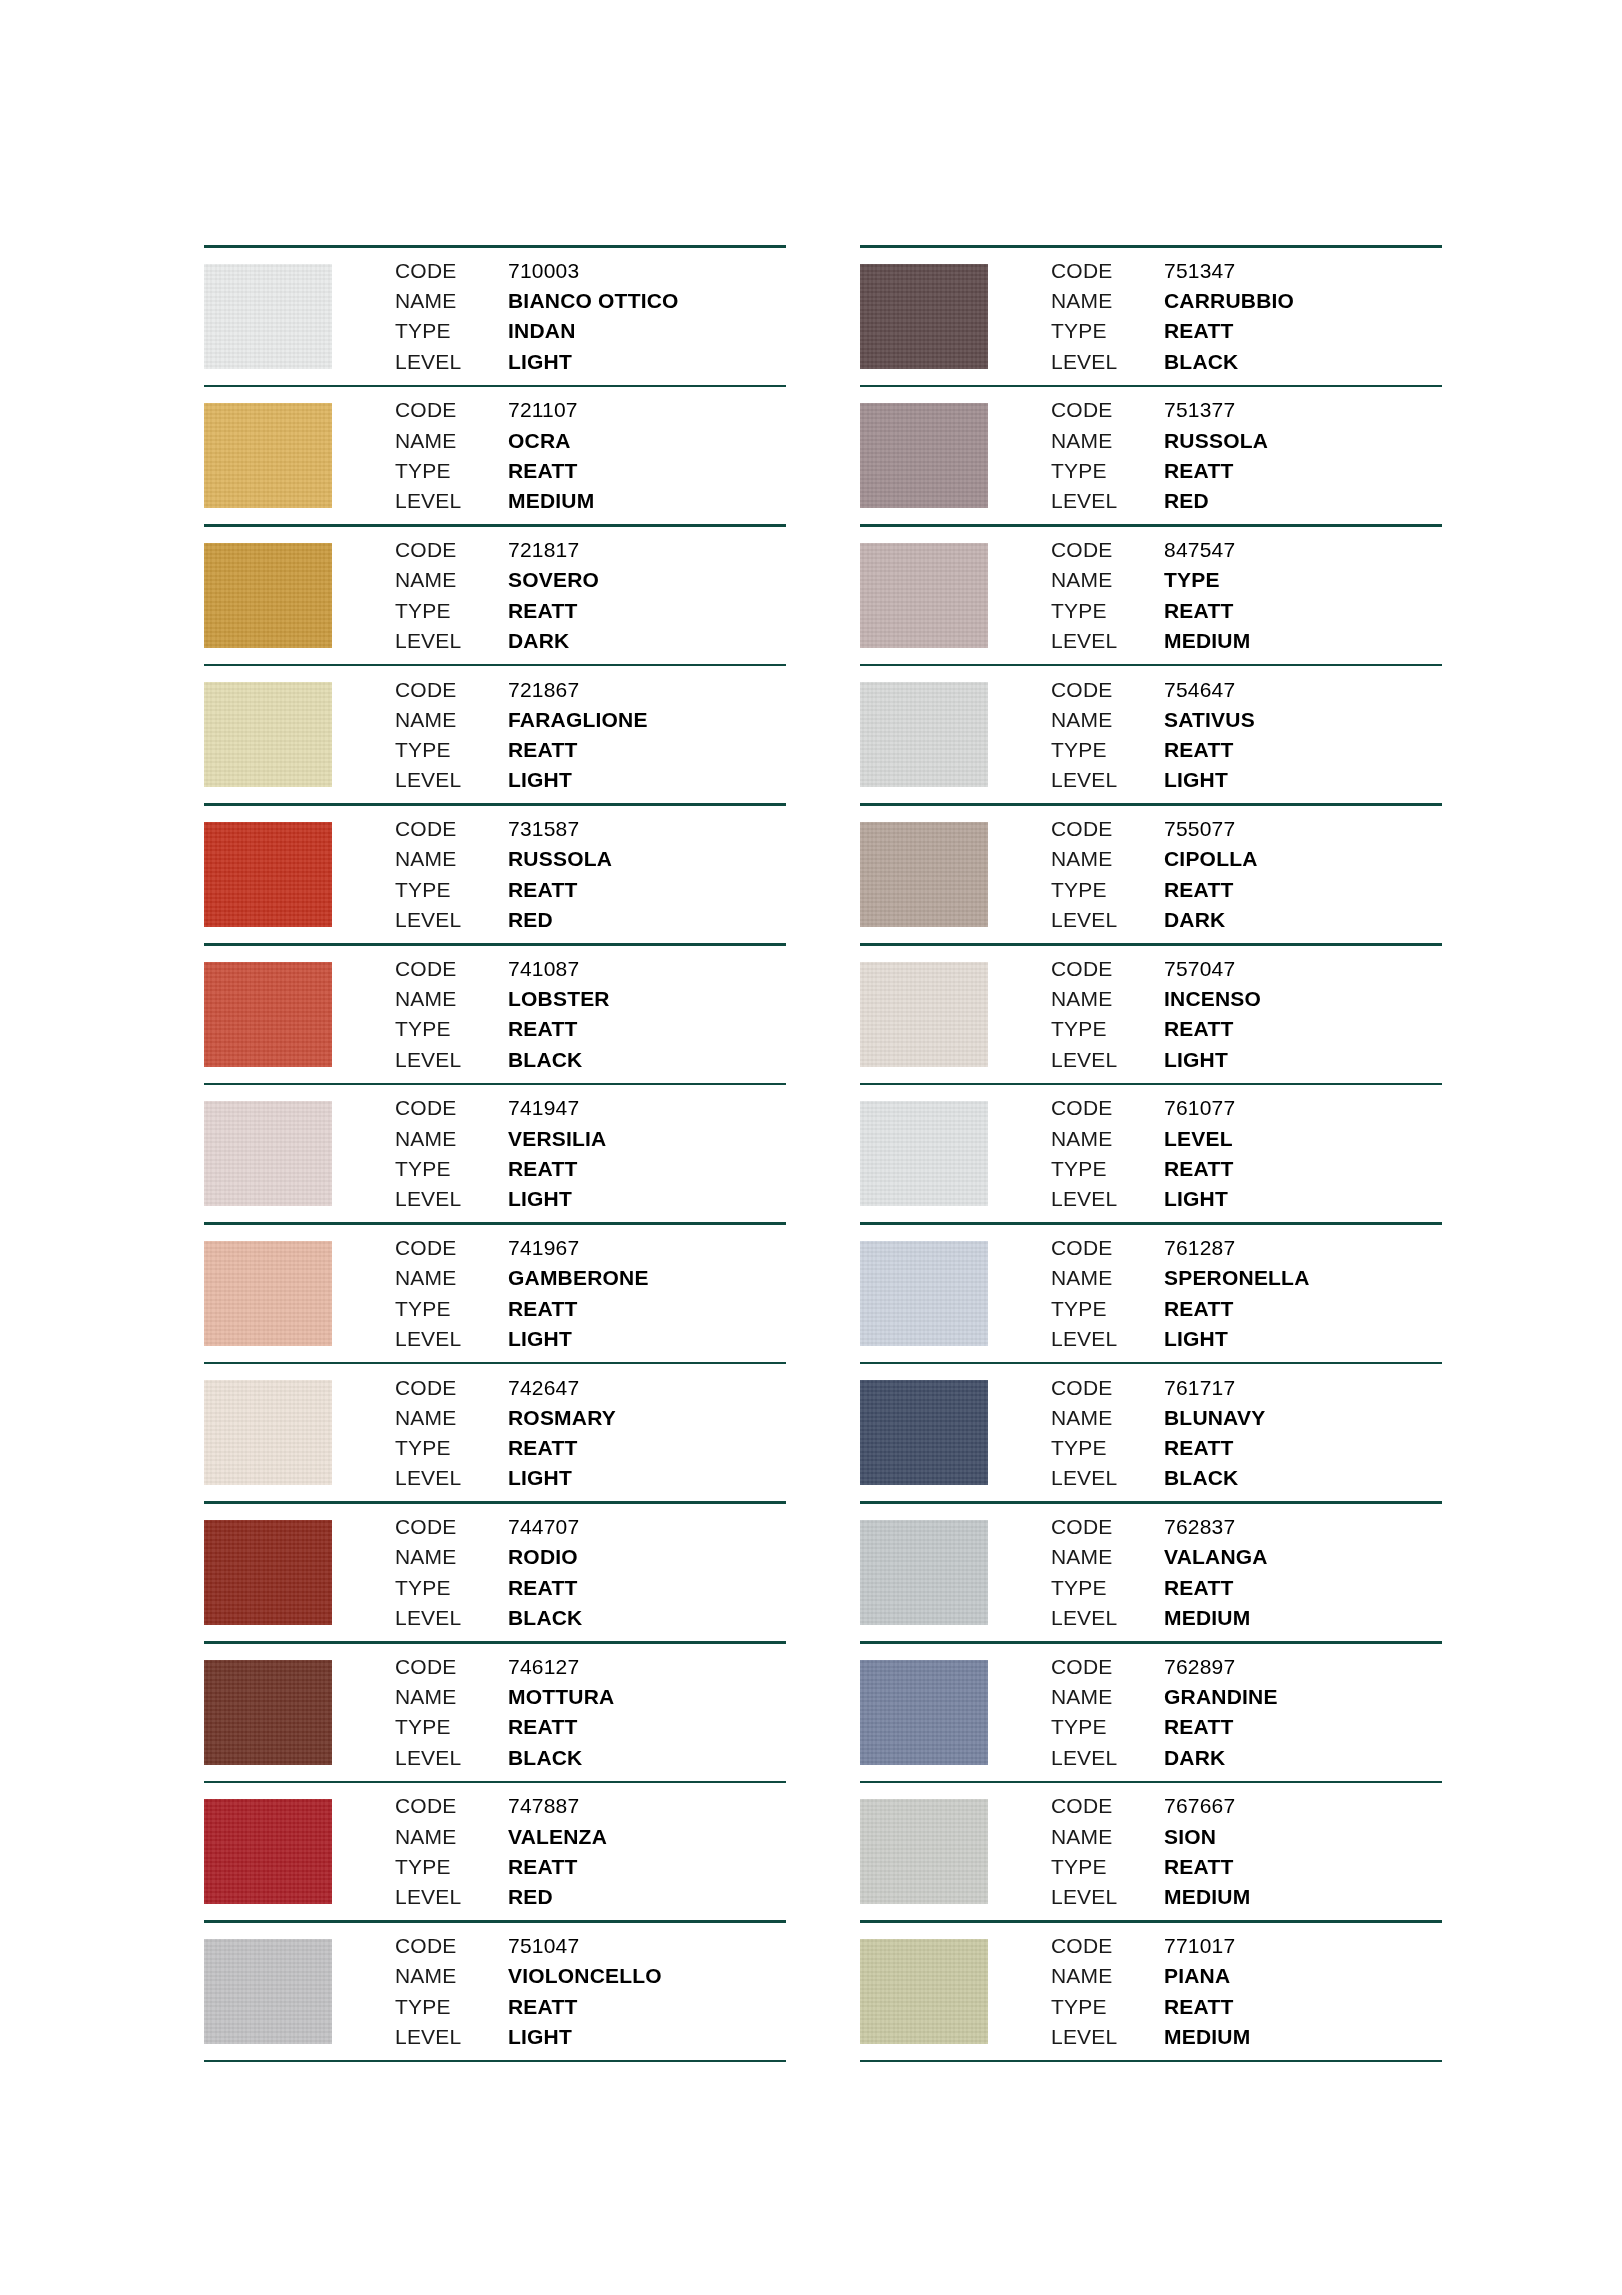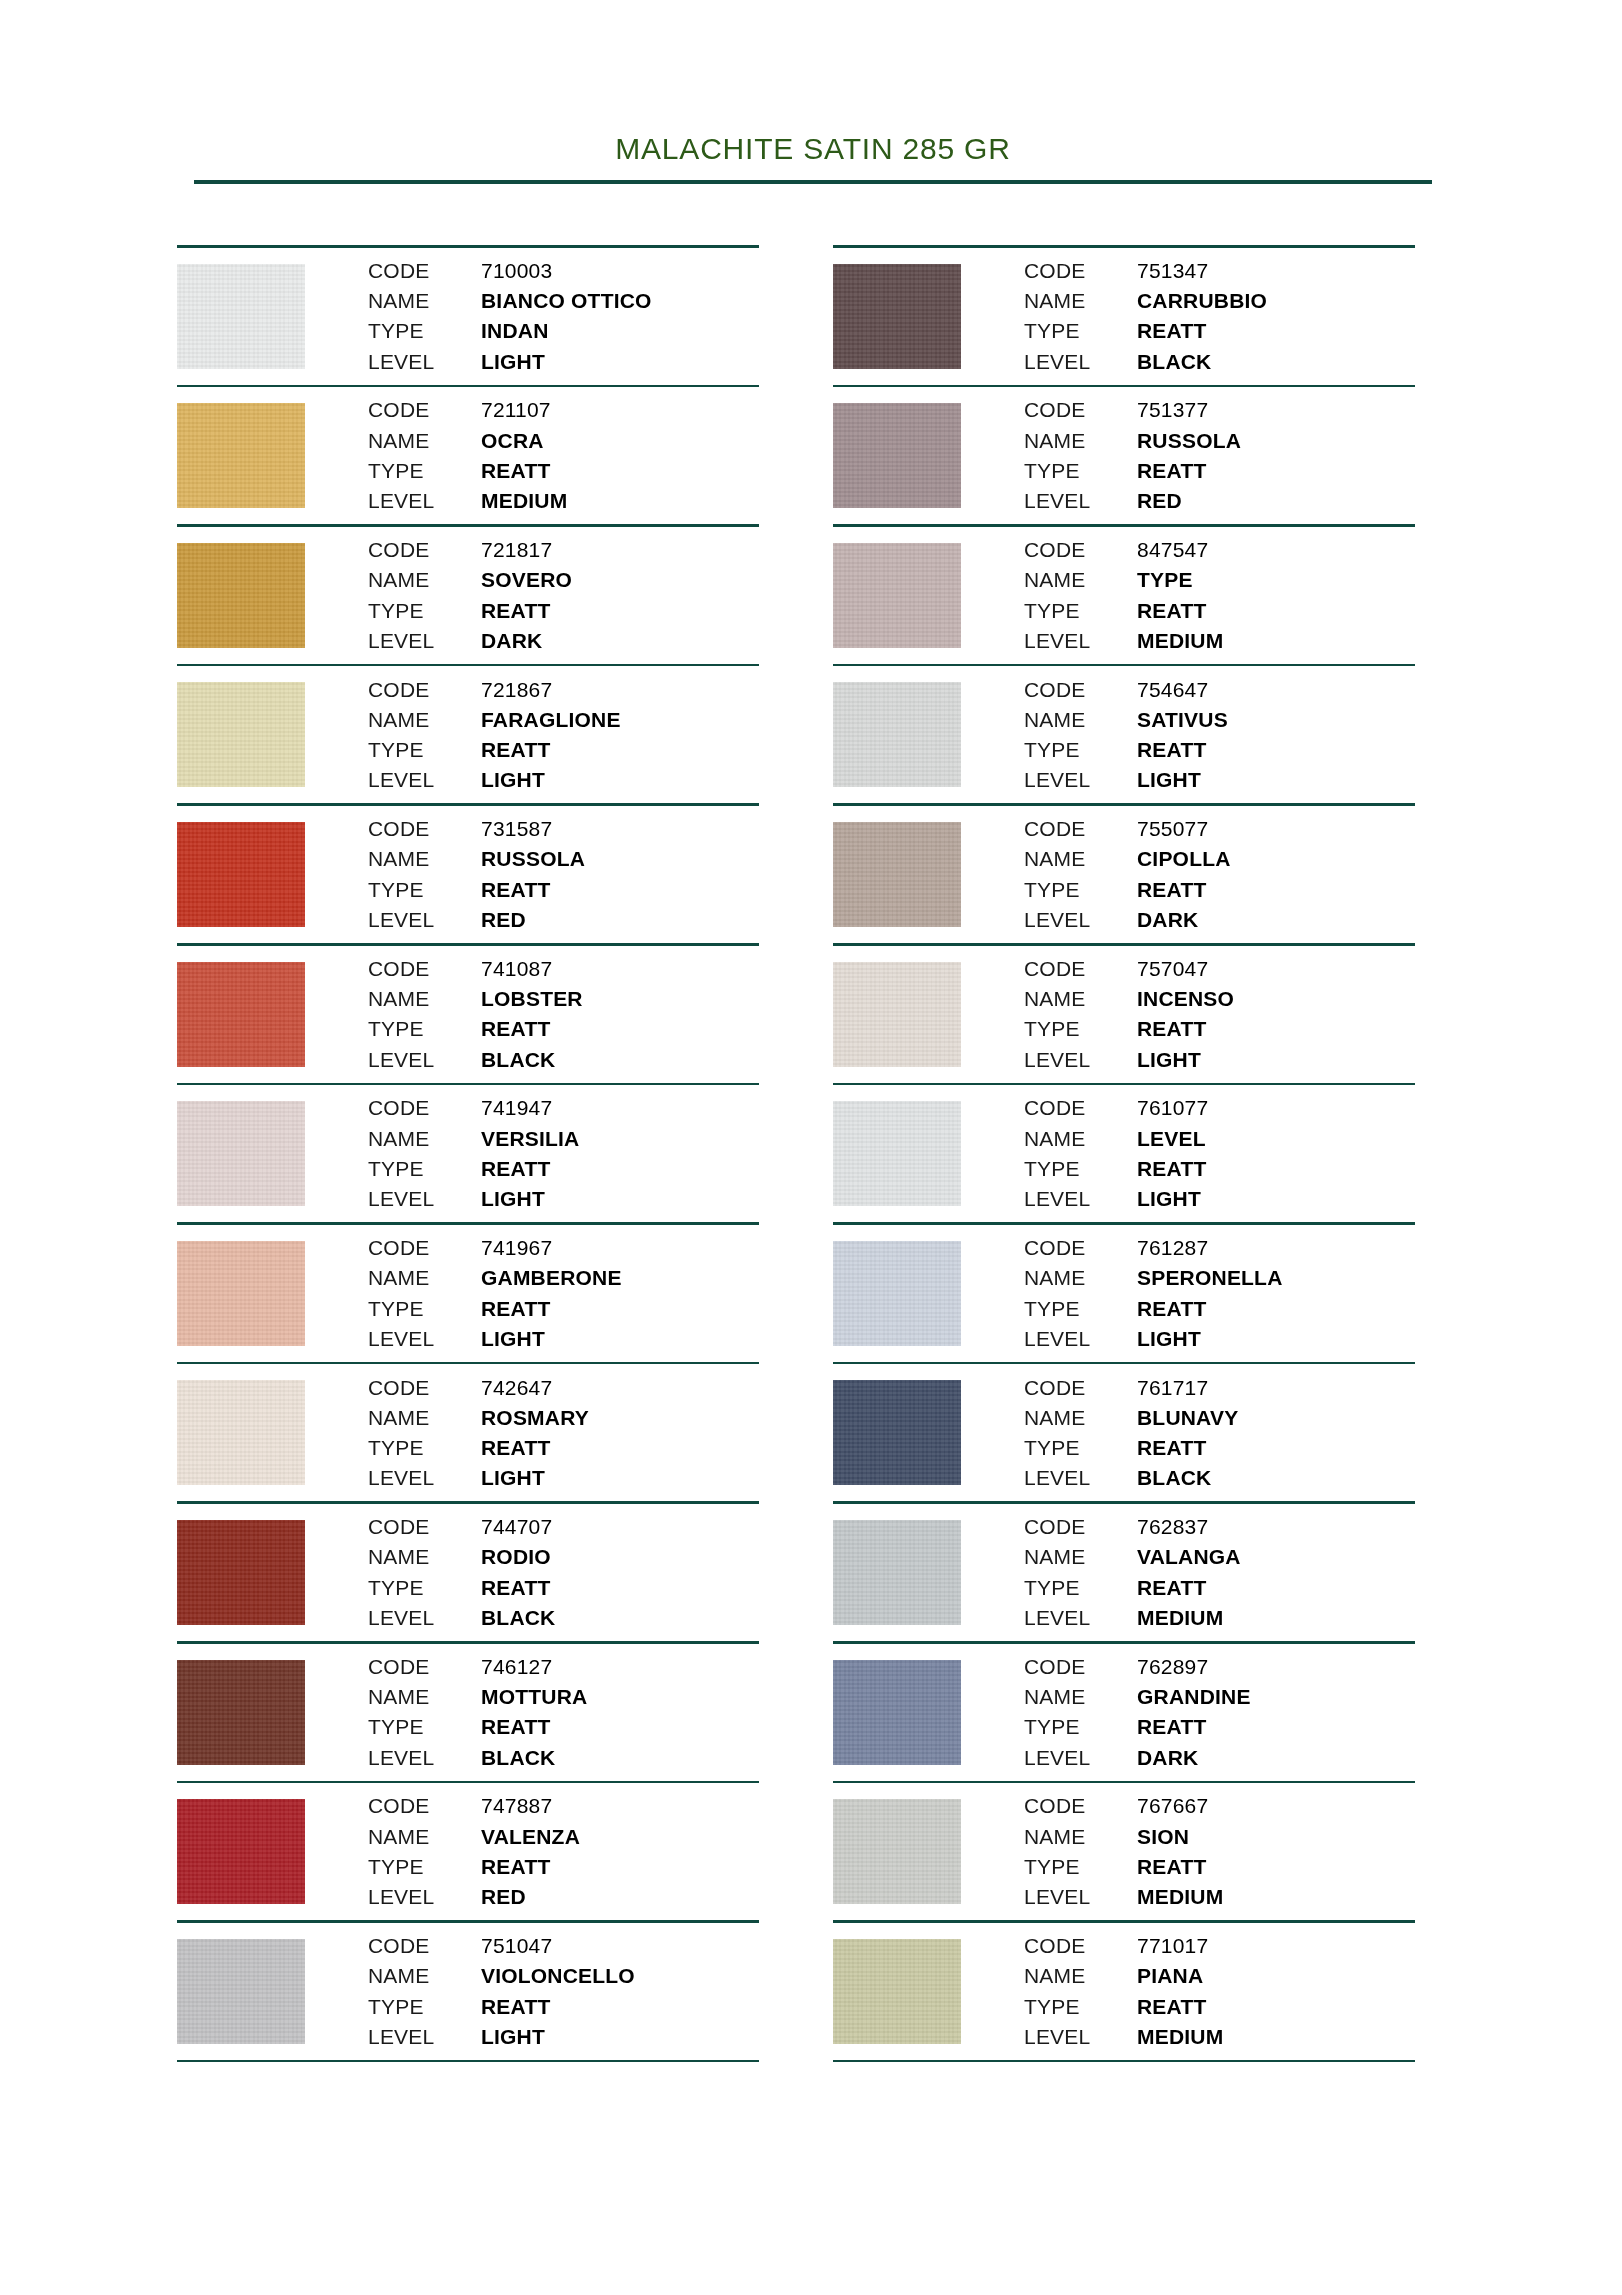--- a/index.html
+++ b/index.html
@@ -40,21 +40,21 @@
   }
   .header-rule {
     height: 4.6px;
     background: #0f4a40;
     width: 100%;
   }
 
   
   .columns {
     position: absolute;
-    left: 177px;
+    left: 204px;
     top: 245px;
     width: 1238px;
     display: flex;
     justify-content: space-between;
   }
   .column {
     width: 582px;
   }
 
   
@@ -112,24 +112,20 @@
     white-space: nowrap;
   }
   .f-value.code-val { font-weight: 400; }
   .f-value.bold-val { font-weight: 700; }
 </style>
 </head>
 <body>
 
 <div class="page">
 
-  <div class="header">
-    <div class="header-title">MALACHITE SATIN 285 GR</div>
-    <div class="header-rule"></div>
-  </div>
 
   <div class="columns">
     <div class="column">
         <div class="entry-divider"></div>
         <div class="entry">
           <div class="swatch" style="background: rgb(232, 234, 234);"></div>
           <div class="fields">
             <div class="f-label">CODE</div>
             <div class="f-value code-val">710003</div>
             <div class="f-label">NAME</div>

